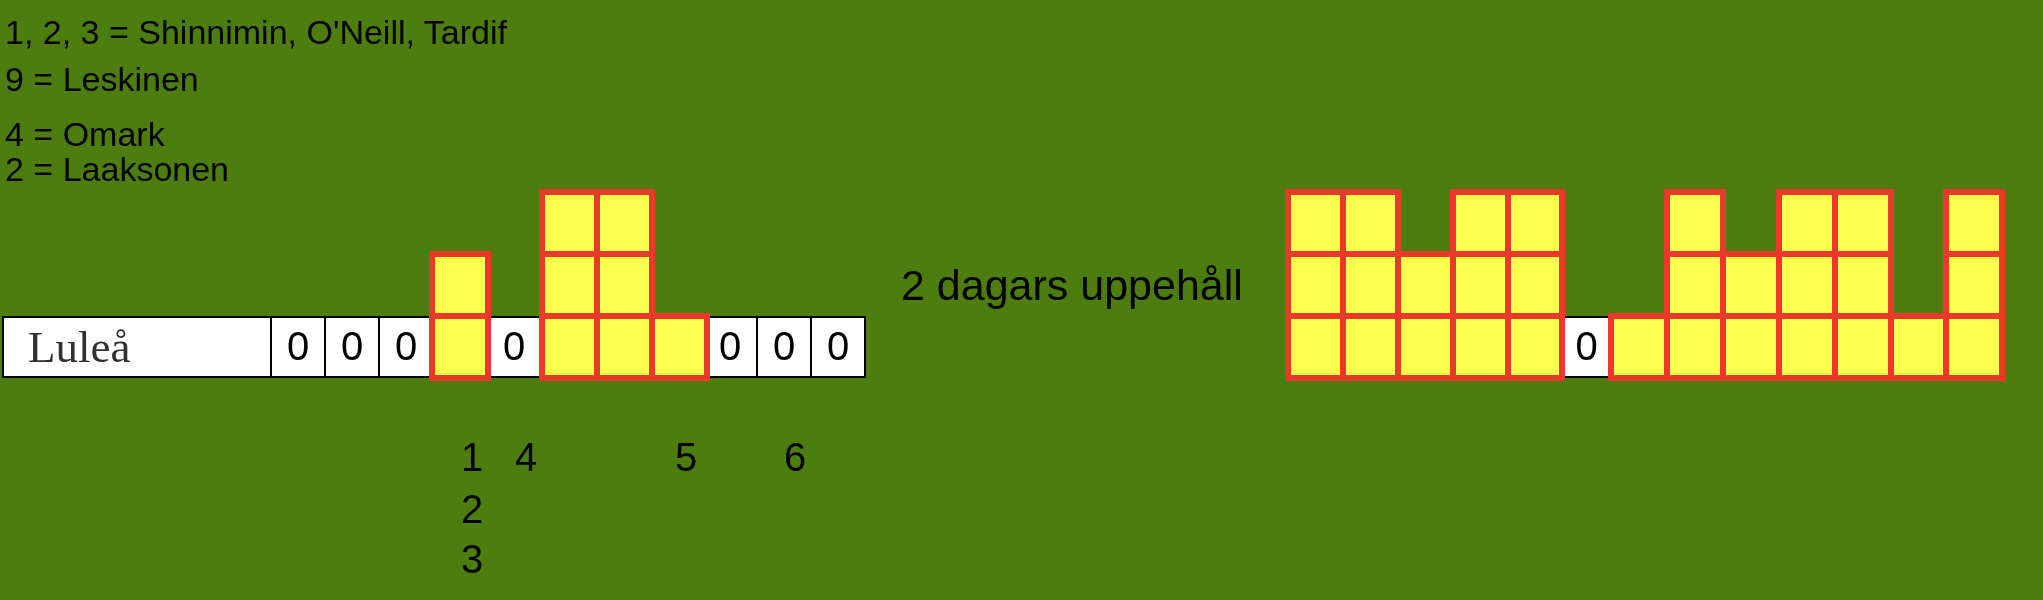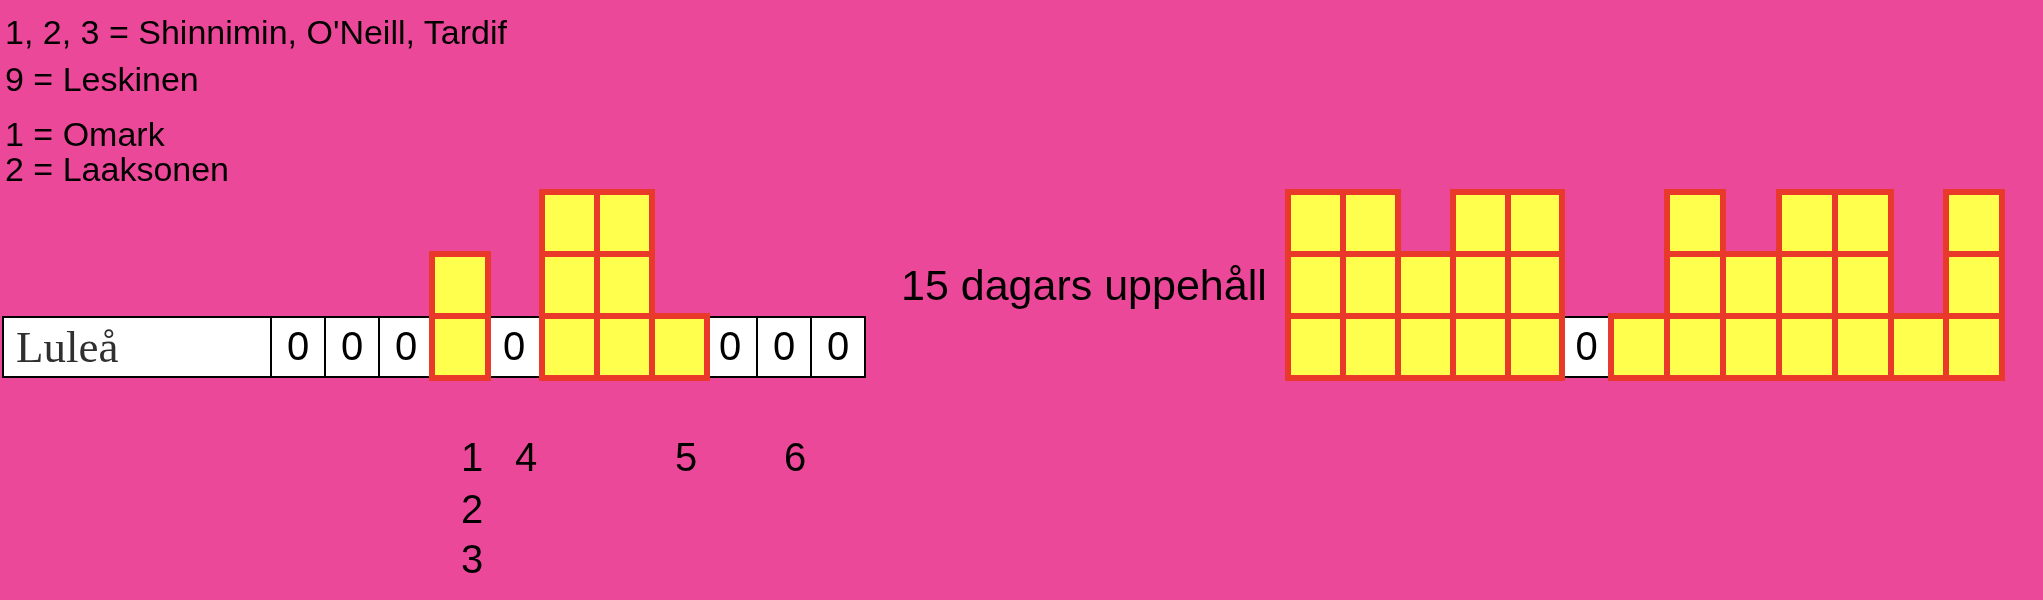--- a/index.html
+++ b/index.html
@@ -1,19 +1,19 @@
 <!DOCTYPE html>
 <html><head>
 <meta charset="utf-8">
 <style>
   html,body { margin:0; padding:0; background:#ffffff; }
   #canvas {
     position:relative;
     width:2043px; height:600px;
-    background:#ec4899;
+    background:#4d7c0f;
     overflow:hidden;
     font-family:"Liberation Sans", sans-serif;
     color:#000;
   }
   .legend-line {
     position:absolute;
     font-size:34px;
     line-height:34px;
     white-space:nowrap;
     color:#000;
@@ -28,21 +28,21 @@
     background:#fff;
     z-index:1;
   }
   #team-label {
     width:266px;
     flex:0 0 266px;
     font-family:"Liberation Serif", serif;
     font-size:45px;
     line-height:58px;
     color:#303030;
-    padding-left:12px;
+    padding-left:24px;
     box-sizing:border-box;
     white-space:nowrap;
     overflow:hidden;
   }
   .game-cell {
     flex:1 1 0;
     border-left:2px solid #000;
     font-size:40px;
     line-height:56px;
     text-align:center;
@@ -82,41 +82,41 @@
   }
 </style>
 </head>
 <body>
 
 <div id="canvas">
 
   <div id="legend">
       <div class="legend-line" style="left: 5px; top: 15px;">1, 2, 3 = Shinnimin, O'Neill, Tardif</div>
       <div class="legend-line" style="left: 5px; top: 62px;">9 = Leskinen</div>
-      <div class="legend-line" style="left: 5px; top: 117px;">1 = Omark</div>
+      <div class="legend-line" style="left: 5px; top: 117px;">4 = Omark</div>
       <div class="legend-line" style="left: 5px; top: 152px;">2 = Laaksonen</div>
     </div>
 
   <div id="team-table">
     <div id="team-label">Luleå</div>
 
   <div class="game-cell">0</div>
       <div class="game-cell">0</div>
       <div class="game-cell">0</div>
       <div class="game-cell"></div>
       <div class="game-cell">0</div>
       <div class="game-cell"></div>
       <div class="game-cell"></div>
       <div class="game-cell"></div>
       <div class="game-cell">0</div>
       <div class="game-cell">0</div>
       <div class="game-cell">0</div>
     </div>
 
-  <div id="annotation" style="left: 901px; top: 264px;">15 dagars uppehåll</div>
+  <div id="annotation" style="left: 901px; top: 264px;">2 dagars uppehåll</div>
 
   <div id="standalone-cell" style="left: 1562px; top: 316px; width: 49px; height: 62px;">0</div>
 
   <div id="blocks-layer">
       <div class="block-cell" style="left: 429px; top: 313px; width: 62px; height: 68px; background: rgb(255, 255, 77); border: 6px solid rgb(232, 57, 43);"></div>
       <div class="block-cell" style="left: 429px; top: 251px; width: 62px; height: 68px; background: rgb(255, 255, 77); border: 6px solid rgb(232, 57, 43);"></div>
       <div class="block-cell" style="left: 539px; top: 313px; width: 61px; height: 68px; background: rgb(255, 255, 77); border: 6px solid rgb(232, 57, 43);"></div>
       <div class="block-cell" style="left: 539px; top: 251px; width: 61px; height: 68px; background: rgb(255, 255, 77); border: 6px solid rgb(232, 57, 43);"></div>
       <div class="block-cell" style="left: 539px; top: 189px; width: 61px; height: 68px; background: rgb(255, 255, 77); border: 6px solid rgb(232, 57, 43);"></div>
       <div class="block-cell" style="left: 594px; top: 313px; width: 61px; height: 68px; background: rgb(255, 255, 77); border: 6px solid rgb(232, 57, 43);"></div>

